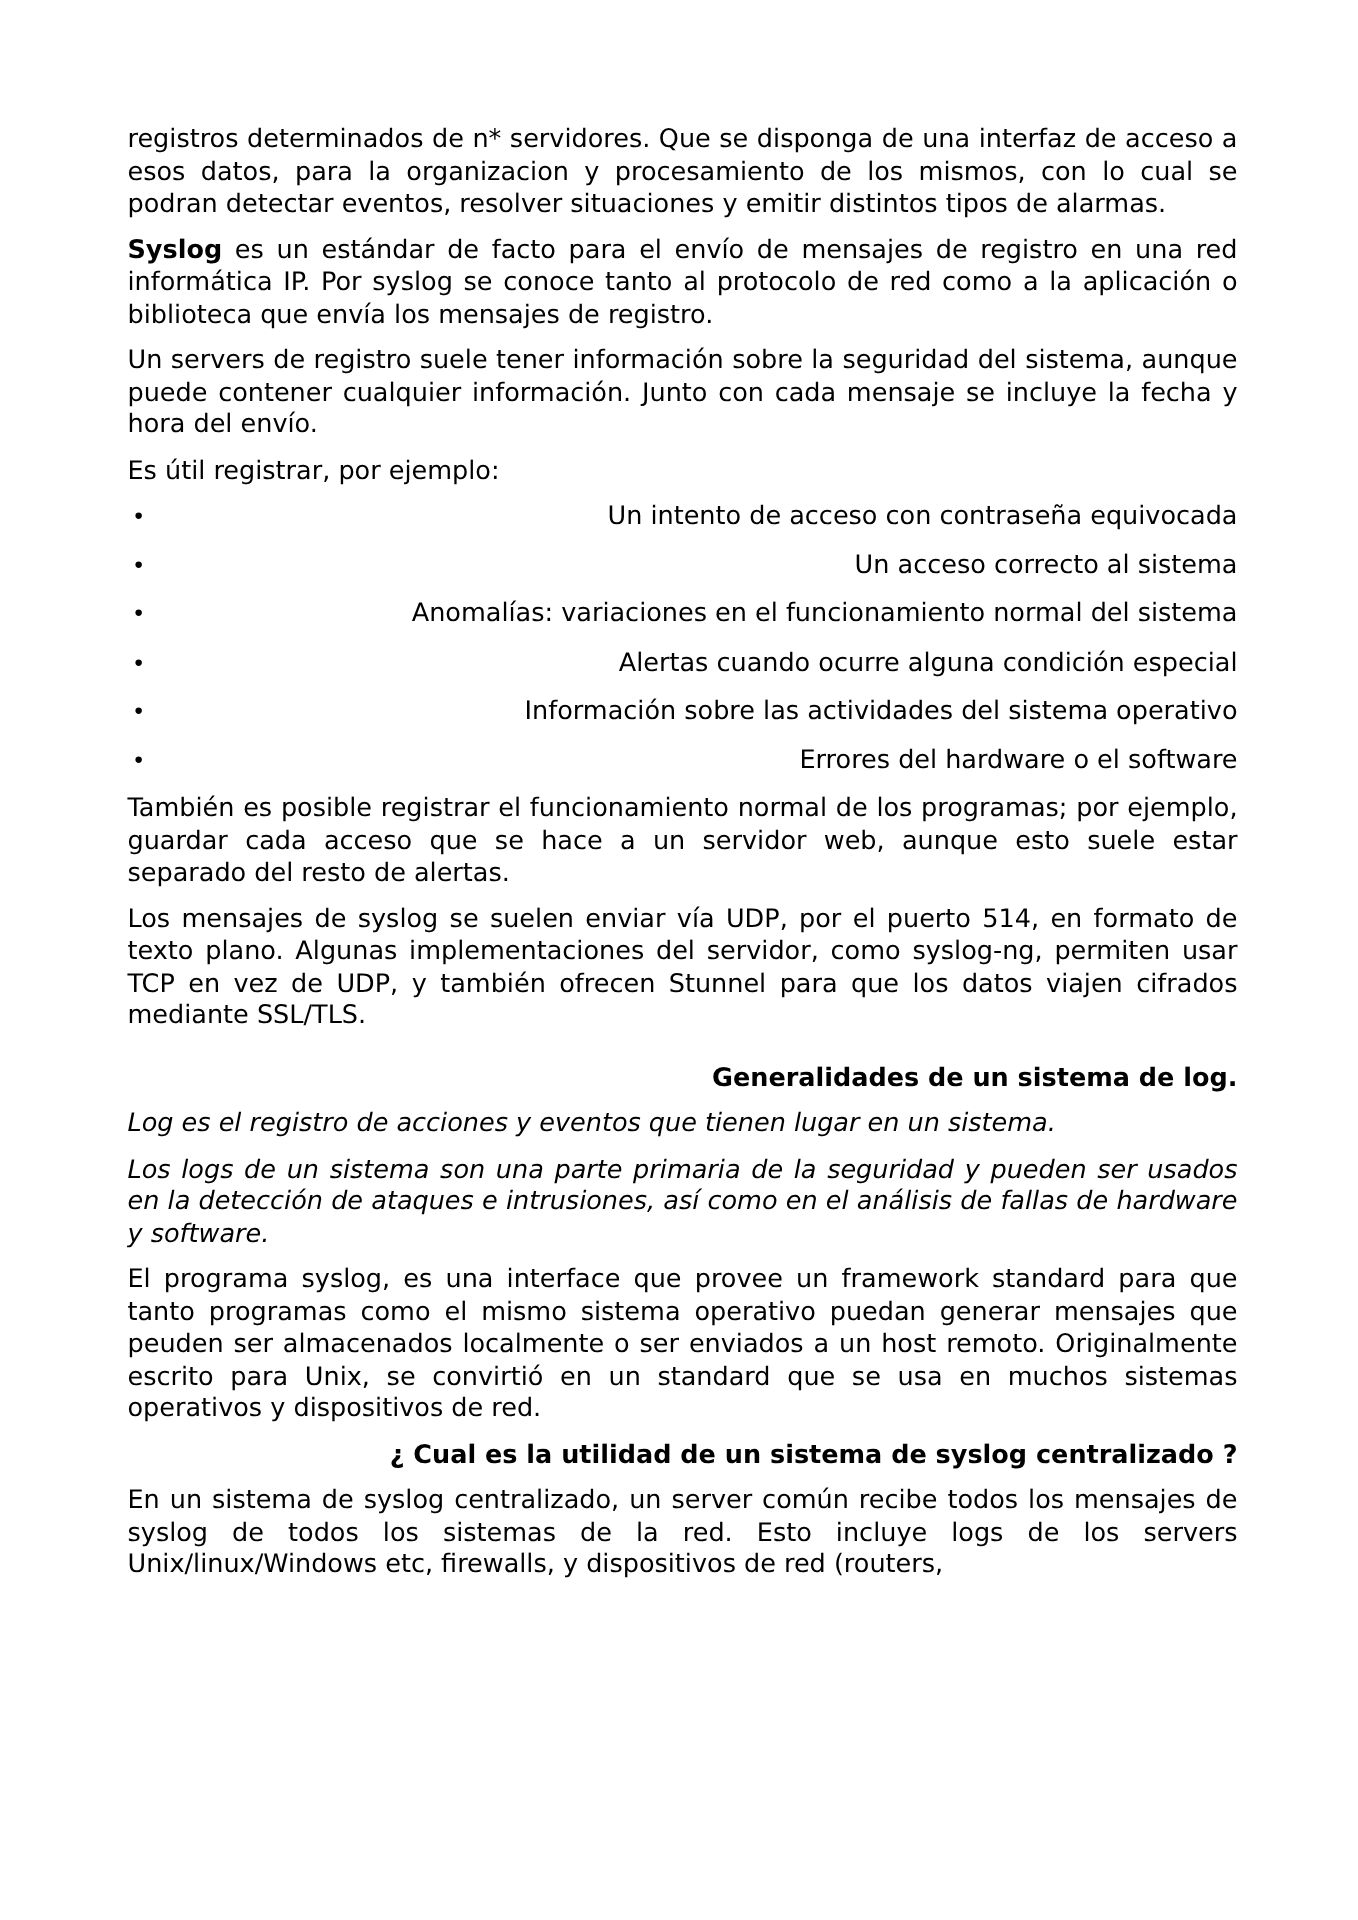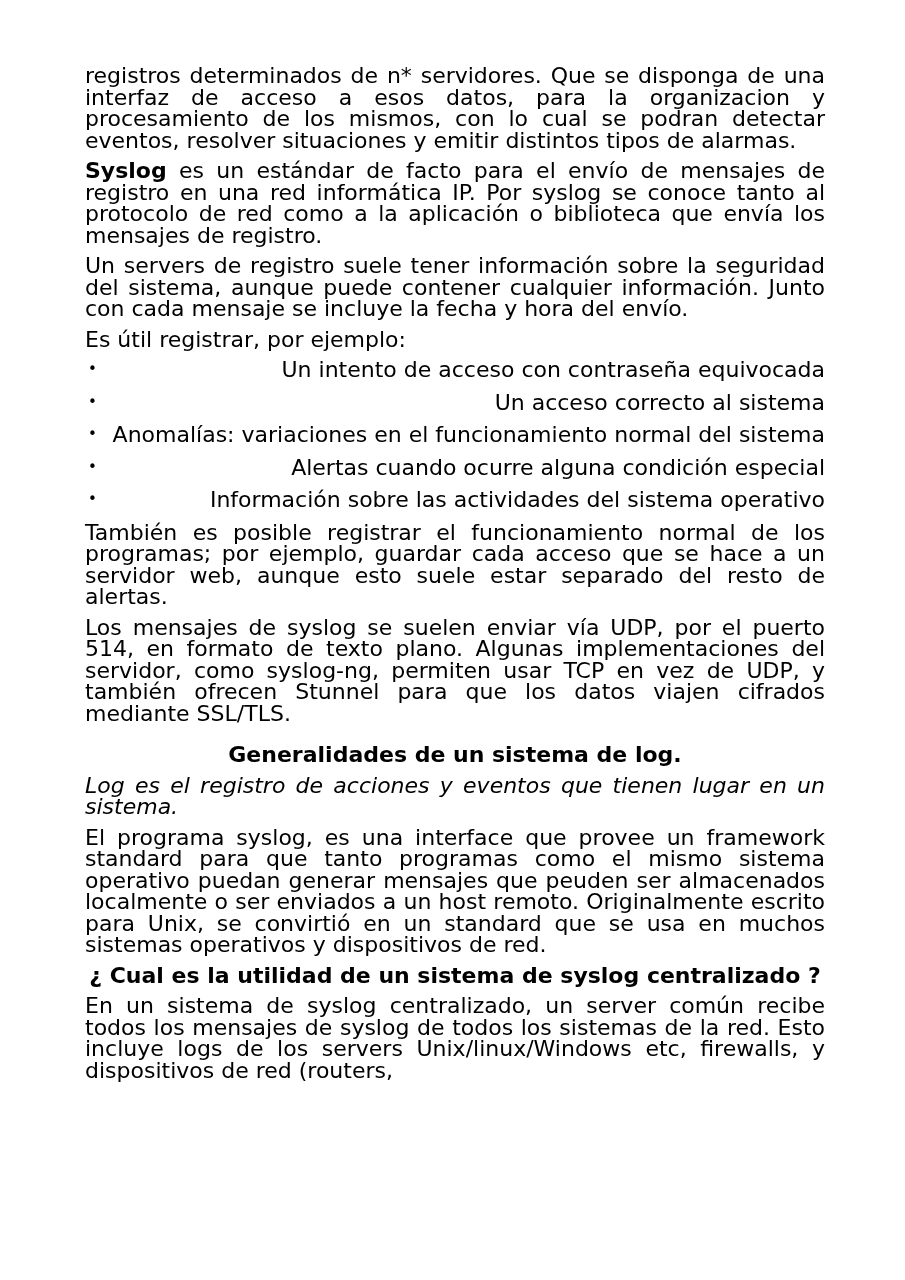--- a/index.html
+++ b/index.html
@@ -6,34 +6,34 @@
   body {
     width: 905px;
     height: 1280px;
     background: #ffffff;
     position: relative;
     overflow: hidden;
   }
   .page-content {
     position: absolute;
     left: 85px;
-    top: 65px;
+    top: 83px;
     width: 740px;
     font-family: "DejaVu Sans", sans-serif;
-    font-size: 22px;
+    font-size: 17px;
     line-height: 21.5px;
     color: #000000;
     text-align: justify;
   }
   .para { margin: 0 0 9px 0; }
   .em-para { font-style: italic; }
   .bold-lead { font-weight: bold; }
   .heading {
     font-weight: bold;
-    text-align: center;
+    text-align: right;
     margin: 20px 0 9px 0;
   }
   .heading.tight { margin-top: 0; }
   .bullet-list {
     list-style: none;
     margin: 2px 0 9px 0;
     padding: 0;
   }
   .bullet-item {
     position: relative;
@@ -63,32 +63,34 @@
   <p class="para">Un servers de registro suele tener información sobre la seguridad del sistema, aunque puede contener cualquier información. Junto con cada mensaje se incluye la fecha y hora del envío.</p>
 
   <p class="para">Es útil registrar, por ejemplo:</p>
 
   <ul class="bullet-list">
     <li class="bullet-item">Un intento de acceso con contraseña equivocada</li>
     <li class="bullet-item">Un acceso correcto al sistema</li>
     <li class="bullet-item">Anomalías: variaciones en el funcionamiento normal del sistema</li>
     <li class="bullet-item">Alertas cuando ocurre alguna condición especial</li>
     <li class="bullet-item">Información sobre las actividades del sistema operativo</li>
+    <li class="bullet-item">Errores del hardware o el software</li>
   </ul>
 
   <p class="para">También es posible registrar el funcionamiento normal de los programas; por ejemplo, guardar cada acceso que se hace a un servidor web, aunque esto suele estar separado del resto de alertas.</p>
 
 
   <p class="para">Los mensajes de syslog se suelen enviar vía UDP, por el puerto 514, en formato de texto plano. Algunas implementaciones del servidor, como syslog-ng, permiten usar TCP en vez de UDP, y también ofrecen Stunnel para que los datos viajen cifrados mediante SSL/TLS.</p>
 
   <p class="para heading">Generalidades de un sistema de log.</p>
 
   <p class="para em-para">Log es el registro de acciones y eventos que tienen lugar en un sistema.</p>
 
 
+  <p class="para em-para">Los logs de un sistema son una parte primaria de la seguridad y pueden ser usados en la detección de ataques e intrusiones, así como en el análisis de fallas de hardware y software.</p>
 
   <p class="para">El programa syslog, es una interface que provee un framework standard para que tanto programas como el mismo sistema operativo puedan generar mensajes que peuden ser almacenados localmente o ser enviados a un host remoto. Originalmente escrito para Unix, se convirtió en un standard que se usa en muchos sistemas operativos y dispositivos de red.</p>
 
   <p class="para heading tight">¿ Cual es la utilidad de un sistema de syslog centralizado ?</p>
 
   <p class="para">En un sistema de syslog centralizado, un server común recibe todos los mensajes de syslog de todos los sistemas de la red. Esto incluye logs de los servers Unix/linux/Windows etc, firewalls, y dispositivos de red (routers,</p>
 
 </div>
 
 </body></html>

